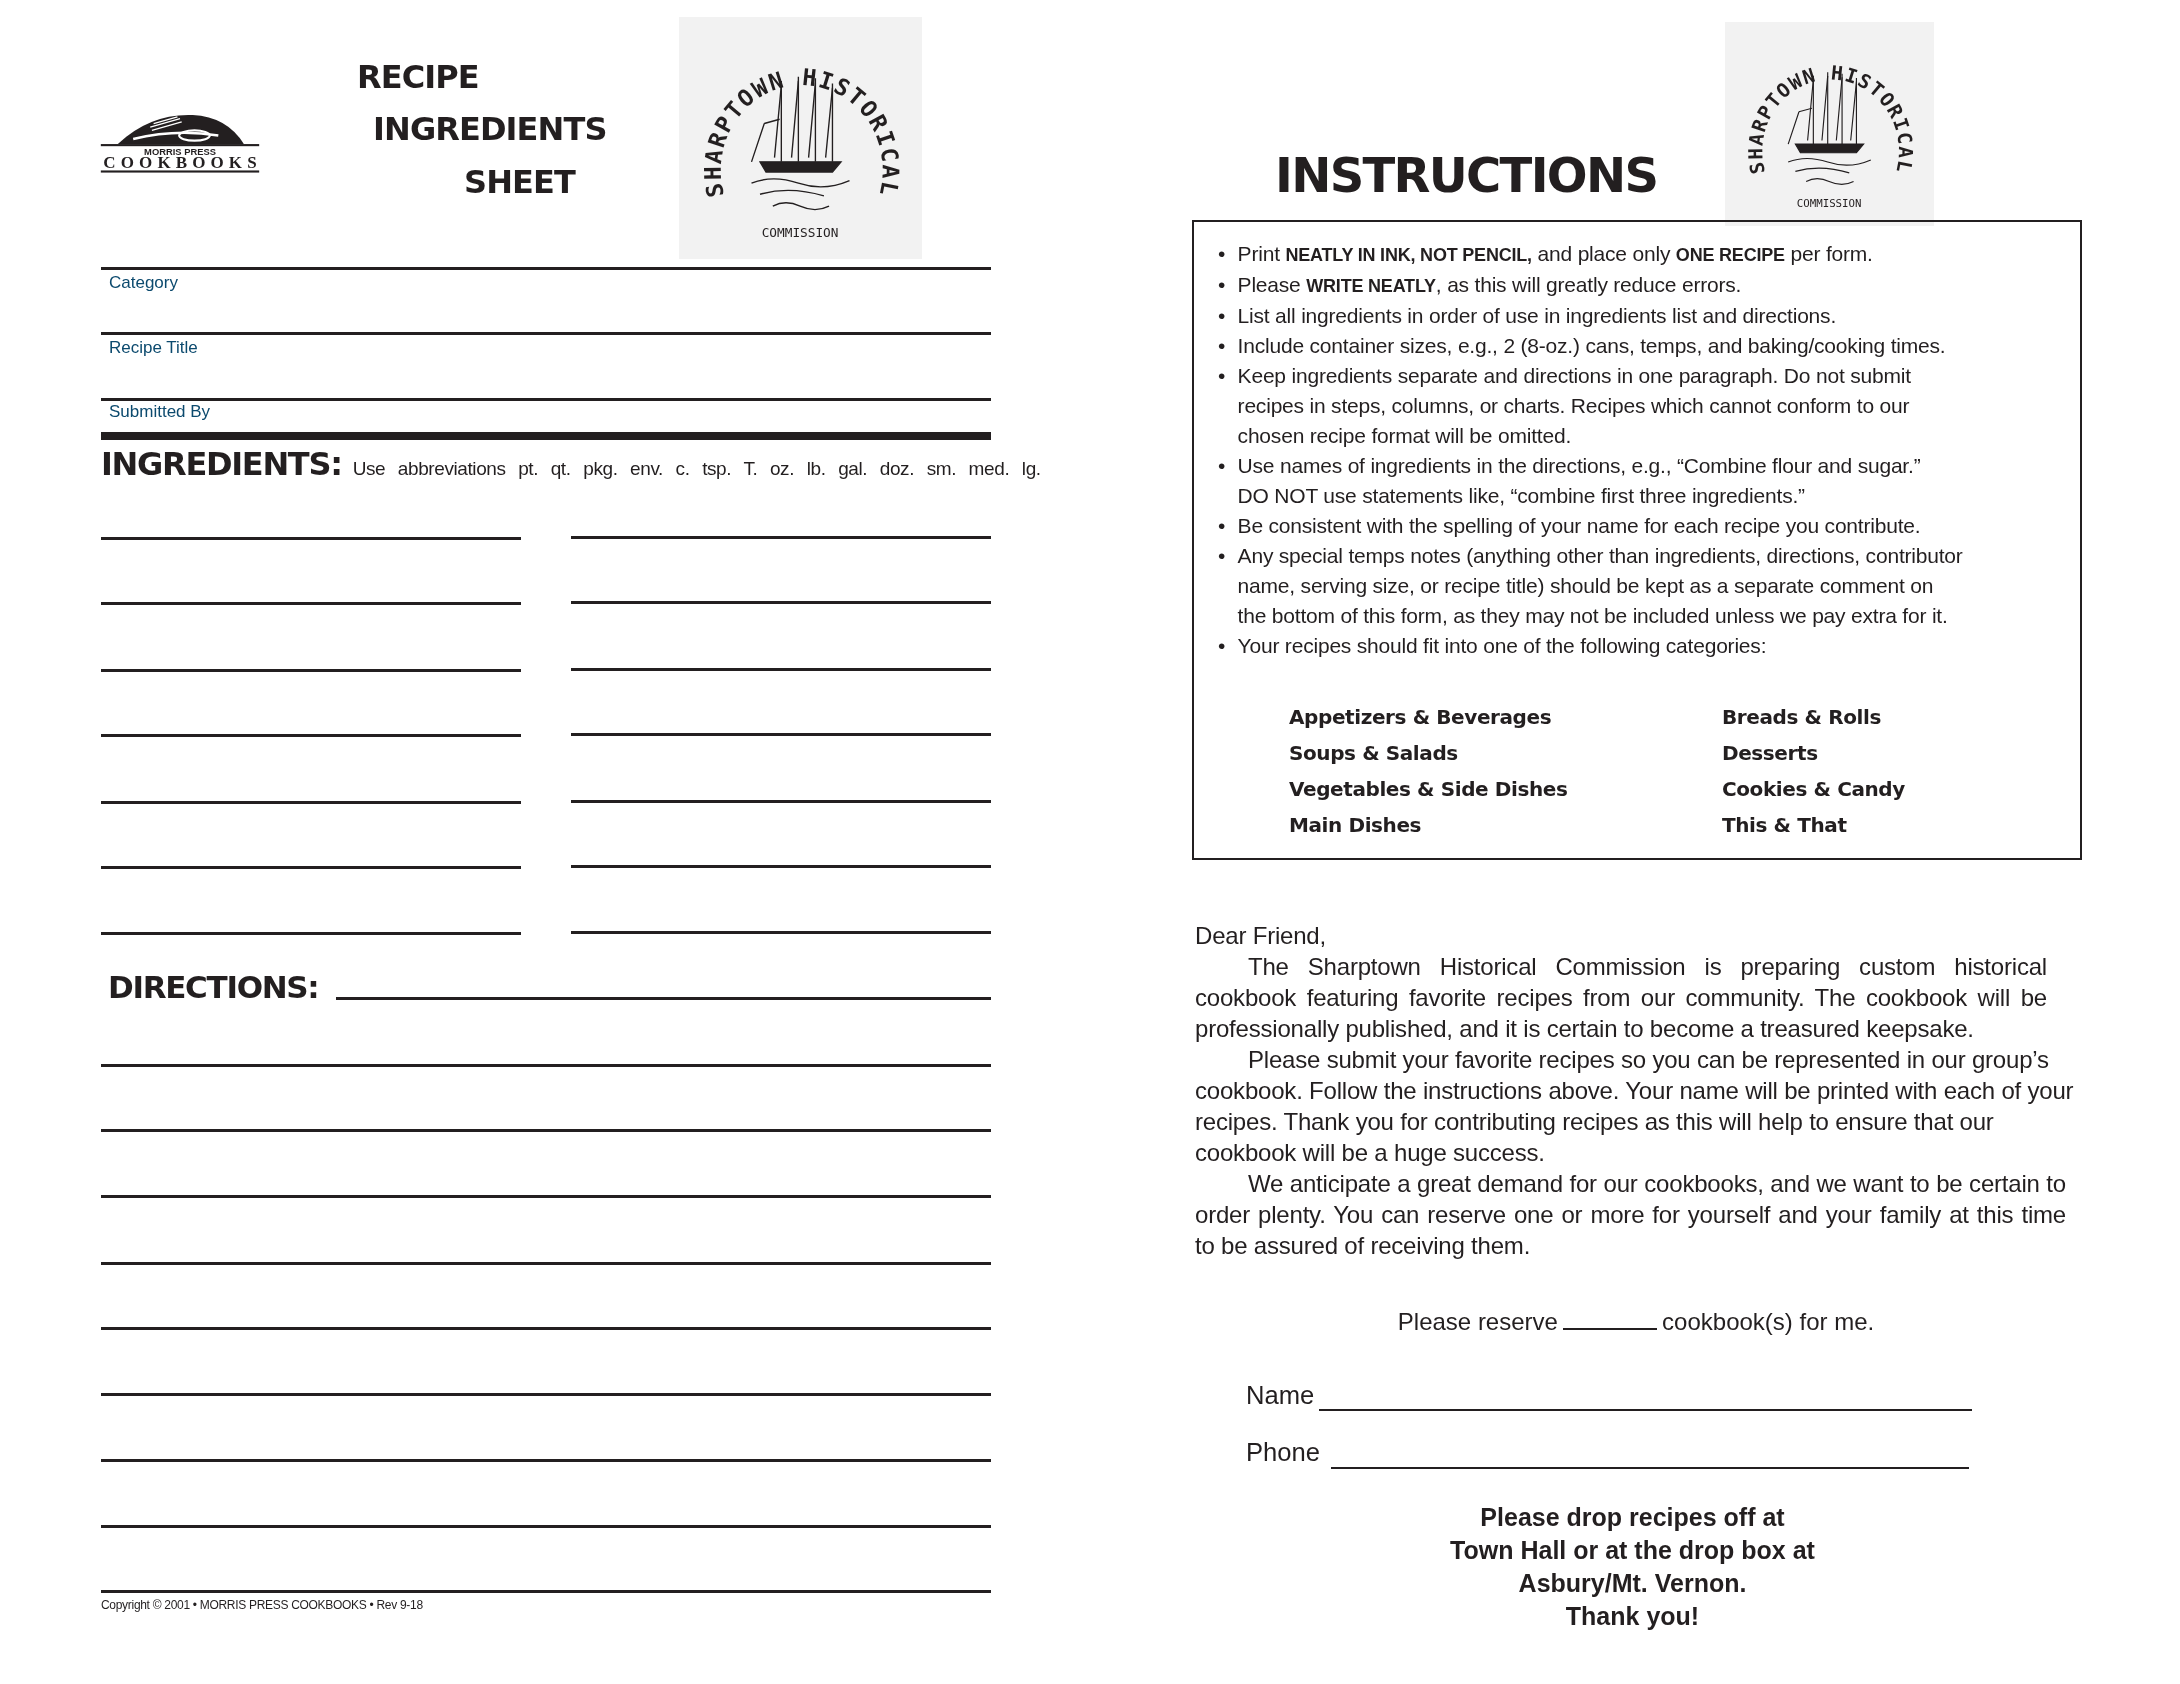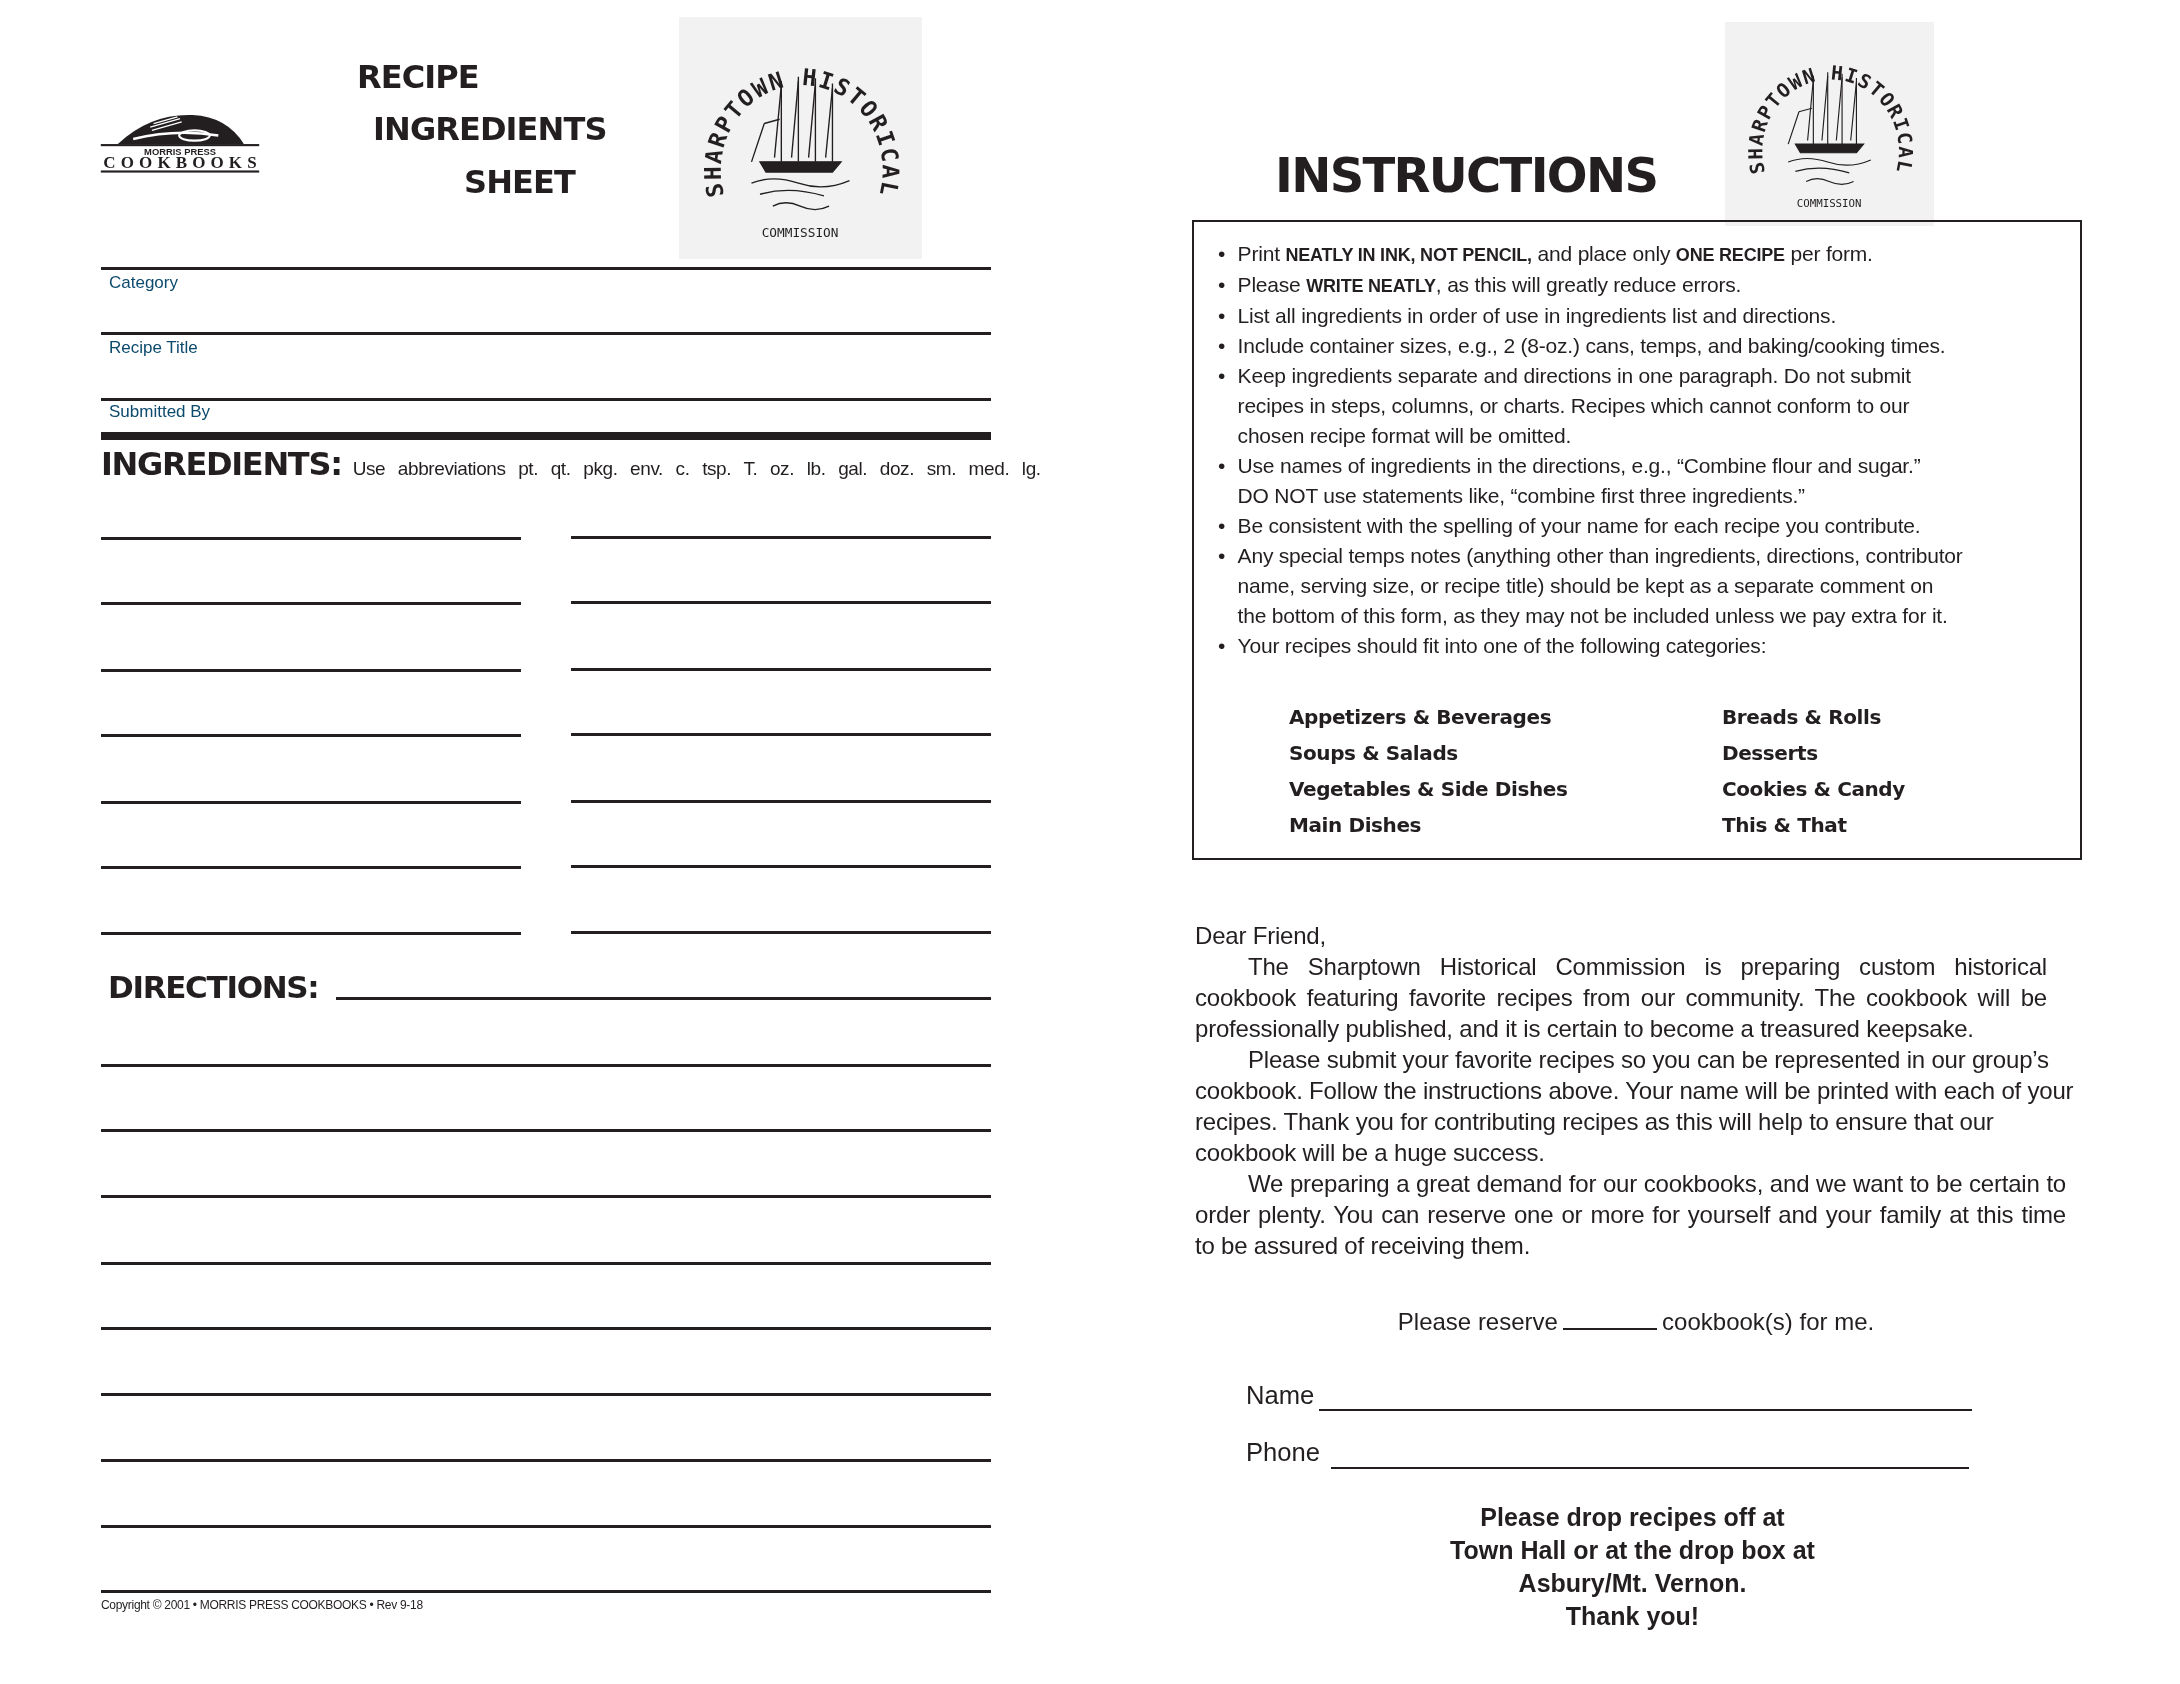--- a/index.html
+++ b/index.html
@@ -172,21 +172,21 @@
         <div>Cookies &amp; Candy</div>
         <div>This &amp; That</div>
       </div>
   </div>
 </div>
 
 <div class="abs letter">
   <p>Dear Friend,</p>
   <p class="indent" style="text-align:justify;width:852px;">The Sharptown Historical Commission is preparing custom historical cookbook featuring favorite recipes from our community. The cookbook will be professionally published, and it is certain to become a treasured keepsake.</p>
   <p class="indent" style="width:894px;">Please submit your favorite recipes so you can be represented in our group’s cookbook. Follow the instructions above. Your name will be printed with each of your recipes. Thank you for contributing recipes as this will help to ensure that our cookbook will be a huge success.</p>
-  <p class="indent" style="text-align:justify;width:871px;">We preparing a great demand for our cookbooks, and we want to be certain to order plenty. You can reserve one or more for yourself and your family at this time to be assured of receiving them.</p>
+  <p class="indent" style="text-align:justify;width:871px;">We anticipate a great demand for our cookbooks, and we want to be certain to order plenty. You can reserve one or more for yourself and your family at this time to be assured of receiving them.</p>
 </div>
 
 <div class="abs reserve">
   <span>Please reserve</span><span class="blank"></span><span>cookbook(s) for me.</span>
 </div>
 
 <div class="abs contact-label" style="left:1246px;top:1381px;">Name</div>
 <div class="abs" style="left:1319px;top:1378px;width:653px;height:31px;border-bottom:2.6px solid #231f20;"></div>
 <div class="abs contact-label" style="left:1246px;top:1438px;">Phone</div>
 <div class="abs" style="left:1331px;top:1436px;width:638px;height:31px;border-bottom:2.6px solid #231f20;"></div>

